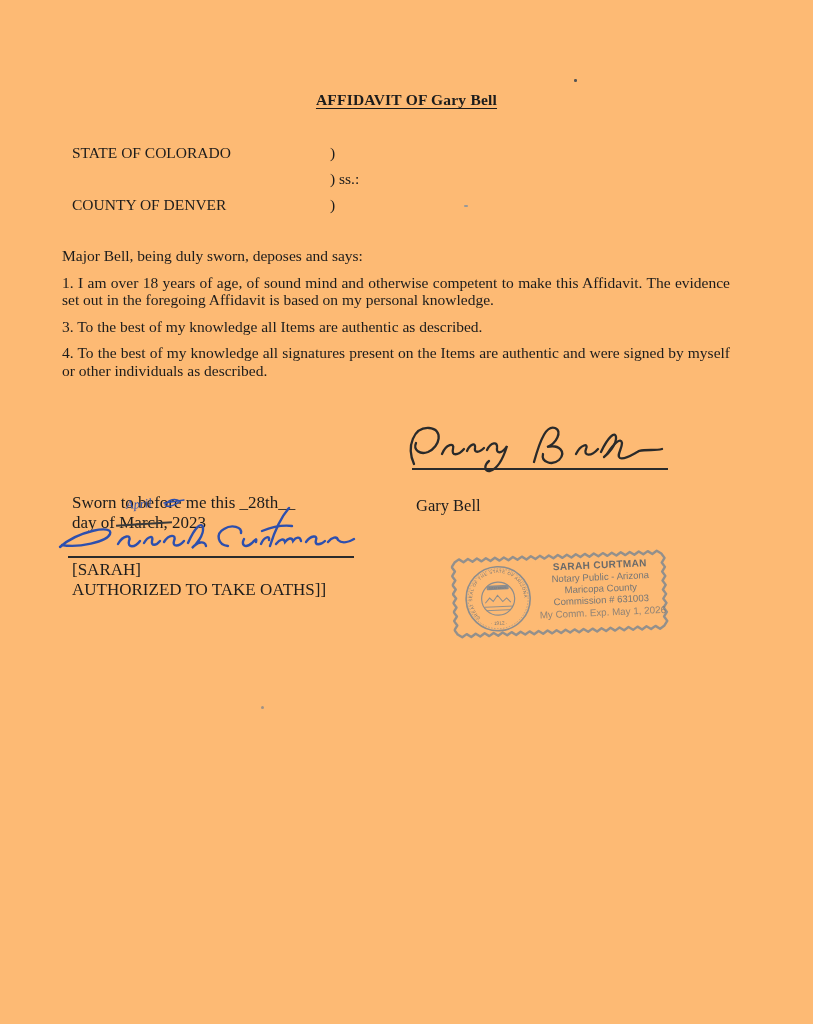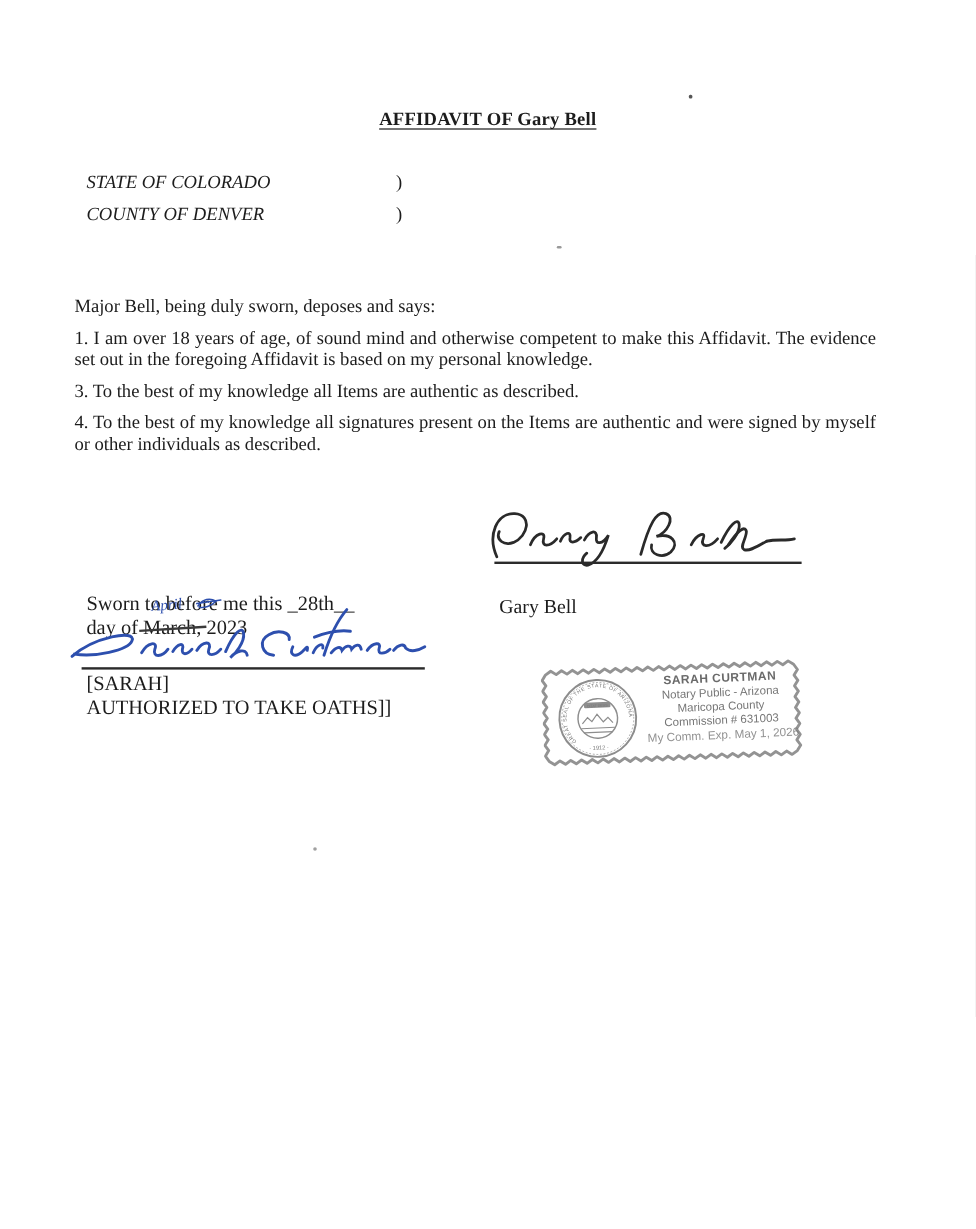--- a/index.html
+++ b/index.html
@@ -1,28 +1,28 @@
 <!DOCTYPE html>
 <html><head>
 <meta charset="utf-8">
 <style>
   html,body{margin:0;padding:0;background:#e8e8e8;}
   .page{
-    position:relative;width:813px;height:1024px;background:#ffffff;
+    position:relative;width:813px;height:1024px;background:#fdba74;
     font-family:"Liberation Serif", serif;color:#1c1c1c;overflow:hidden;
     margin:0 auto;
   }
   .title{
     position:absolute;top:91px;left:0;width:813px;text-align:center;
     font-size:15.5px;font-weight:bold;letter-spacing:.2px;
   }
   .title span{text-decoration:underline;text-underline-offset:3px;}
   .venue{position:absolute;left:72px;top:144px;font-size:15.5px;}
   .venue-row{height:26px;display:flex;}
-  .venue-label{display:inline-block;width:258px;font-style:italic;}
+  .venue-label{display:inline-block;width:258px;}
   .body-text{
     position:absolute;left:62px;top:247px;width:668px;
     font-size:15.5px;line-height:17.5px;text-align:justify;
   }
   .body-text p{margin:0 0 9px 0;}
   .sig-line{position:absolute;background:#2b2b2b;height:1.6px;}
   .printed-name{position:absolute;left:416px;top:496px;font-size:16.5px;}
   .jurat{position:absolute;left:72px;top:493px;font-size:17px;line-height:20px;}
   .handwrite-month{
     position:absolute;left:126px;top:497px;color:#2d4fae;
@@ -49,20 +49,24 @@
 <div class="page">
 
   <div class="title">
     <span>AFFIDAVIT OF Gary Bell</span>
   </div>
 
   <div class="venue">
     <div class="venue-row">
       <span class="venue-label">STATE OF COLORADO</span>
       <span>)</span>
+    </div>
+    <div class="venue-row">
+      <span class="venue-label"></span>
+      <span>) ss.:</span>
     </div>
     <div class="venue-row">
       <span class="venue-label">COUNTY OF DENVER</span>
       <span>)</span>
     </div>
   </div>
 
   <div class="body-text">
     <p>Major Bell, being duly sworn, deposes and says:</p>
     <p>1. I am over 18 years of age, of sound mind and otherwise competent to make this Affidavit. The evidence set out in the foregoing Affidavit is based on my personal knowledge.</p>

